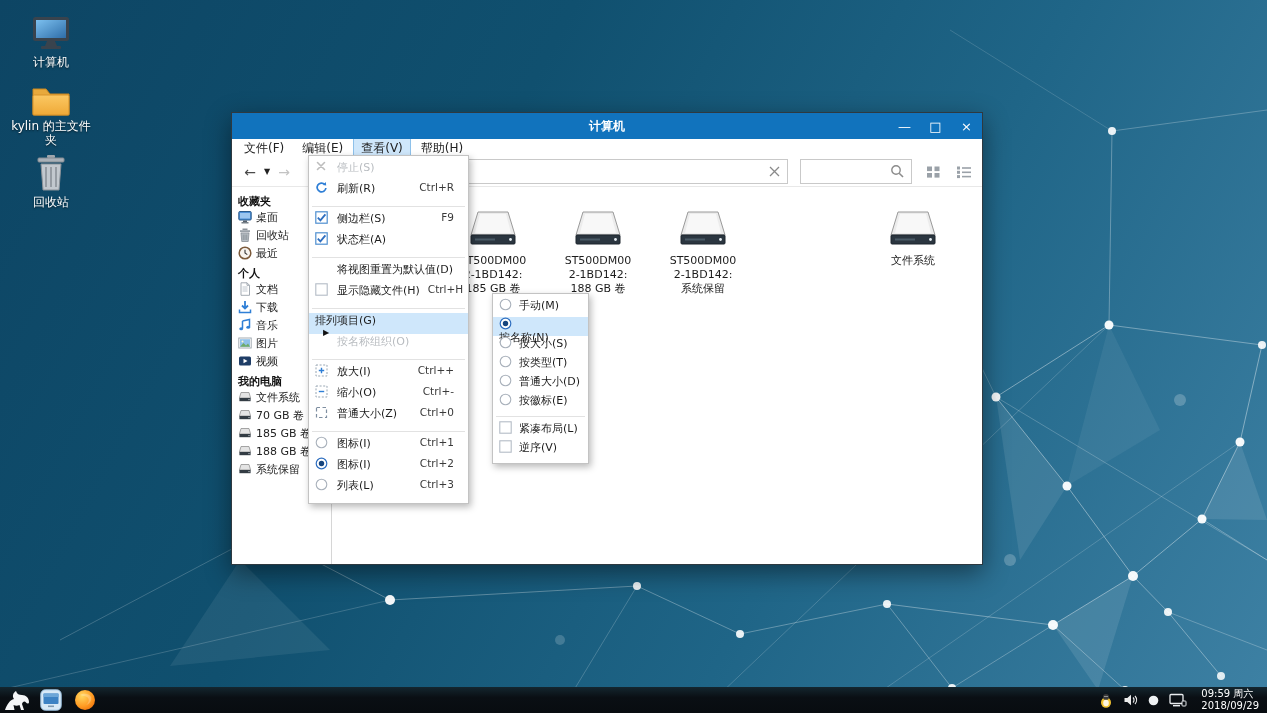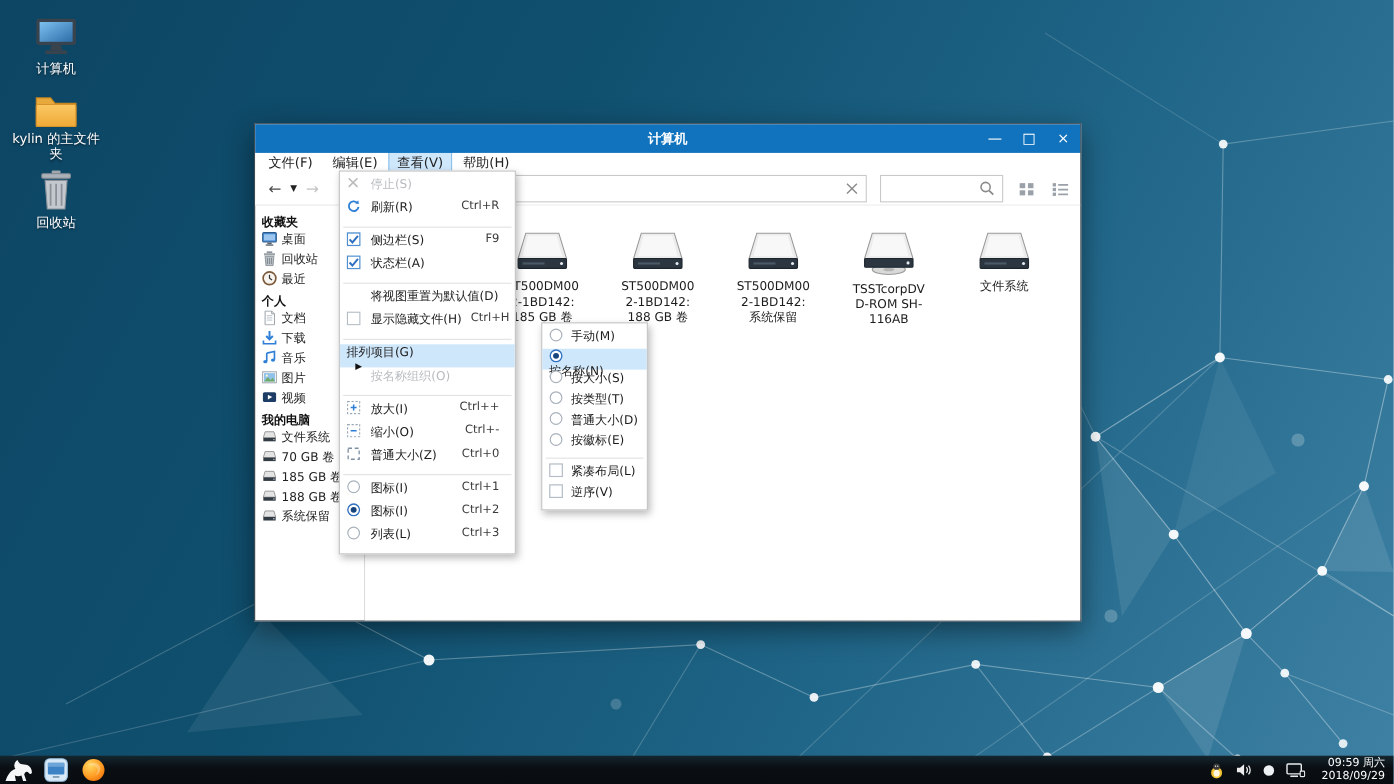--- a/index.html
+++ b/index.html
@@ -73,21 +73,21 @@
   .msc { font-size:10.5px; color:#3a3a3a; margin-left:8px; }
   .msc.arrow { font-size:8px; color:#111; }
   .msep { height:9px; position:relative; }
   .msep::after { content:""; position:absolute; left:3px; right:3px; top:4px; height:1px; background:#e2e2e2; }
   
   #taskbar { position:absolute; left:0; bottom:0; width:1267px; height:26px; z-index:20;
     background:linear-gradient(#14262f,#0a0f14 40%,#080c10); display:flex; align-items:center; }
   .tb-launch { width:34px; height:26px; display:flex; align-items:center; justify-content:center; }
   #tray { margin-left:auto; display:flex; align-items:center; gap:10px; padding-right:8px; }
   .tray-ic { display:flex; align-items:center; justify-content:center; }
-  #clock { color:#fff; font-size:10px; line-height:12px; text-align:right; padding-left:4px; }
+  #clock { color:#fff; font-size:10px; line-height:12px; text-align:left; padding-left:4px; }
 </style>
 </head>
 <body>
 
 <svg id="net" width="1267" height="713">
     <polygon points="1053,625 1133,576 1098,690" fill="#ffffff" opacity="0.1"></polygon>
     <polygon points="996,397 1067,486 1020,560" fill="#ffffff" opacity="0.09"></polygon>
     <polygon points="1202,519 1240,442 1267,520" fill="#ffffff" opacity="0.1"></polygon>
     <polygon points="240,560 330,650 170,666" fill="#ffffff" opacity="0.07"></polygon>
     <polygon points="1109,325 1067,486 1160,430" fill="#ffffff" opacity="0.06"></polygon>
@@ -426,35 +426,20 @@
                 <polygon points="15,6 41,6 46,25 10,25" fill="#f8f8f8"></polygon>
                 <rect x="6" y="27" width="44" height="9" rx="1" fill="#2b3640" stroke="#1d252d"></rect>
                 <rect x="10" y="30.5" width="20" height="2" fill="#4a5a66"></rect>
                 <circle cx="45.5" cy="31.5" r="1.4" fill="#e6edf3"></circle>
               </svg>
             </div>
             <div class="drive-label">ST500DM00
 2-1BD142:
 系统保留</div>
           </div>
-          <div class="drive" style="left: 428px; top: 21px;">
-            <div class="dric">
-              <svg width="56" height="44" viewBox="0 0 56 44">
-                <polygon points="13,4 43,4 50,27 6,27" fill="#ececec" stroke="#9a9a9a"></polygon>
-                <polygon points="15,6 41,6 46,25 10,25" fill="#f8f8f8"></polygon>
-                <ellipse cx="28" cy="37" rx="15" ry="4.5" fill="#d9d9d9" stroke="#9a9a9a"></ellipse>
-                <ellipse cx="28" cy="37" rx="5" ry="1.6" fill="#b5b5b5"></ellipse>
-                <rect x="6" y="27" width="44" height="8" rx="1" fill="#2b3640" stroke="#1d252d"></rect>
-                <circle cx="45.5" cy="31" r="1.4" fill="#e6edf3"></circle>
-              </svg>
-            </div>
-            <div class="drive-label">TSSTcorpDV
-D-ROM SH-
-116AB</div>
-          </div>
           <div class="drive" style="left: 533px; top: 21px;">
             <div class="dric">
               <svg width="56" height="42" viewBox="0 0 56 42">
                 <polygon points="13,4 43,4 50,27 6,27" fill="#ececec" stroke="#9a9a9a"></polygon>
                 <polygon points="15,6 41,6 46,25 10,25" fill="#f8f8f8"></polygon>
                 <rect x="6" y="27" width="44" height="9" rx="1" fill="#2b3640" stroke="#1d252d"></rect>
                 <rect x="10" y="30.5" width="20" height="2" fill="#4a5a66"></rect>
                 <circle cx="45.5" cy="31.5" r="1.4" fill="#e6edf3"></circle>
               </svg>
             </div>

